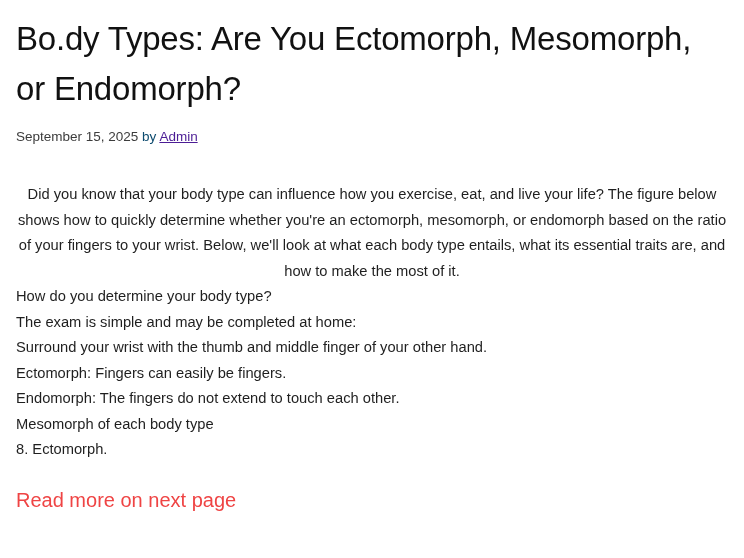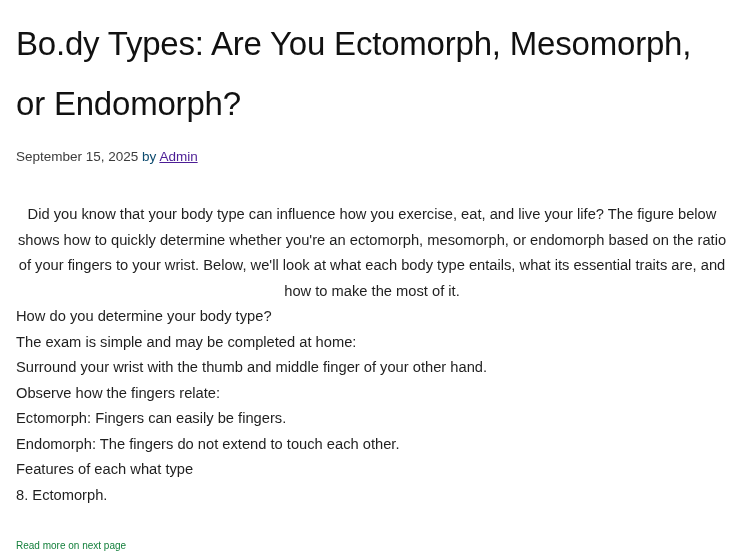--- a/index.html
+++ b/index.html
@@ -14,21 +14,21 @@
     color: #1a1a1a;
     overflow: hidden;
   }
   .page {
     padding: 14px 16px 0 16px;
     box-sizing: border-box;
     width: 744px;
   }
   .article-title {
     font-size: 33px;
-    line-height: 60px;
+    line-height: 50px;
     font-weight: 400;
     color: #111111;
     margin: 0 0 0 0;
     letter-spacing: -0.2px;
   }
   .meta {
     margin-top: 14px;
     font-size: 13.5px;
     color: #3c3c3c;
     line-height: 18px;
@@ -50,23 +50,23 @@
     margin: 0;
   }
   .body-copy p.intro {
     margin-bottom: 0;
     text-align: center;
   }
   .spacer-line {
     height: 25px;
   }
   .read-more {
-    font-size: 10px;
+    font-size: 20px;
     line-height: 25.5px;
-    color: #15803d;
+    color: #ef4444;
     margin-top: 0;
   }
 </style>
 </head>
 <body>
 
 <div class="page">
 
   <h1 class="article-title">Bo.dy Types: Are You Ectomorph, Mesomorph, or Endomorph?</h1>
 
@@ -74,22 +74,21 @@
     <span class="date">September 15, 2025</span>
     <span class="by">by</span>
     <span class="author">Admin</span>
   </div>
 
   <div class="body-copy">
     <p class="intro">Did you know that your body type can influence how you exercise, eat, and live your life? The figure below shows how to quickly determine whether you're an ectomorph, mesomorph, or endomorph based on the ratio of your fingers to your wrist. Below, we'll look at what each body type entails, what its essential traits are, and how to make the most of it.</p>
     <p>How do you determine your body type?</p>
     <p>The exam is simple and may be completed at home:</p>
     <p>Surround your wrist with the thumb and middle finger of your other hand.</p>
-    <p>Observe how the fingers relate:</p>
     <p>Ectomorph: Fingers can easily be fingers.</p>
     <p>Endomorph: The fingers do not extend to touch each other.</p>
-    <p>Features of each what type</p>
+    <p>Mesomorph of each body type</p>
     <p>8. Ectomorph.</p>
     <div class="spacer-line"></div>
     <p class="read-more">Read more on next page</p>
   </div>
 
 </div>
 
 </body></html>

